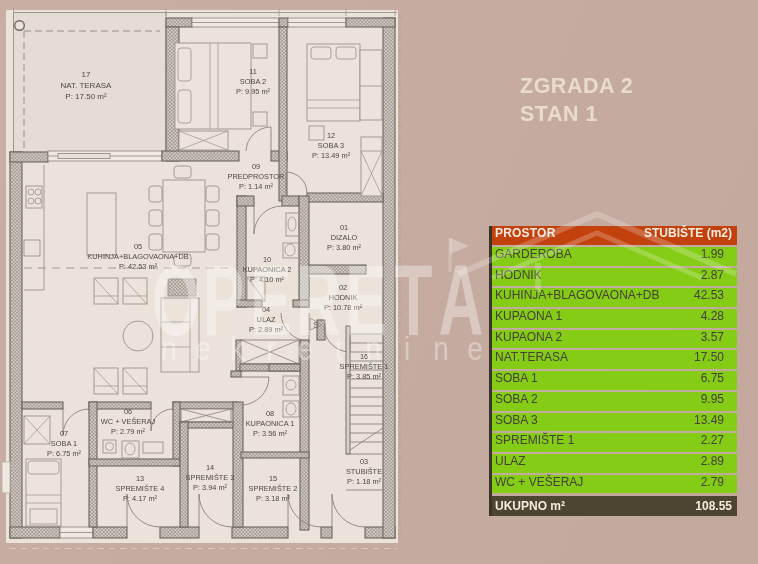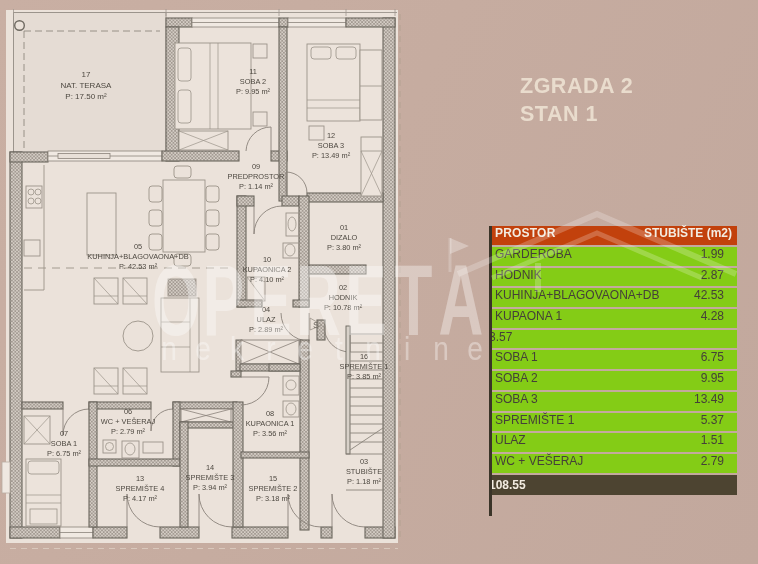--- a/index.html
+++ b/index.html
@@ -472,47 +472,53 @@
     </div>
   <div class="row">
       <span class="l">KUHINJA+BLAGOVAONA+DB</span>
       <span class="r">42.53</span>
     </div>
   <div class="row">
       <span class="l">KUPAONA 1</span>
       <span class="r">4.28</span>
     </div>
   <div class="row">
+      <span class="l">KUPAONA 2</span>
       <span class="r">3.57</span>
+    </div>
+  <div class="row">
+      <span class="l">NAT.TERASA</span>
+      <span class="r">17.50</span>
     </div>
   <div class="row">
       <span class="l">SOBA 1</span>
       <span class="r">6.75</span>
     </div>
   <div class="row">
       <span class="l">SOBA 2</span>
       <span class="r">9.95</span>
     </div>
   <div class="row">
       <span class="l">SOBA 3</span>
       <span class="r">13.49</span>
     </div>
   <div class="row">
       <span class="l">SPREMIŠTE 1</span>
-      <span class="r">5.37</span>
+      <span class="r">2.27</span>
     </div>
   <div class="row">
       <span class="l">ULAZ</span>
-      <span class="r">1.51</span>
+      <span class="r">2.89</span>
     </div>
   <div class="row">
       <span class="l">WC + VEŠERAJ</span>
       <span class="r">2.79</span>
     </div>
   <div class="ftr">
+      <span class="l">UKUPNO m²</span>
       <span class="r">108.55</span>
     </div>
 </div>
 
 <div id="tableline"></div>
 
 <svg id="wm" width="758" height="564" viewBox="0 0 758 564">
   <g fill="#ffffff" opacity="0.36" font-family="Liberation Sans, sans-serif" font-weight="bold" text-anchor="middle">
 
     <text transform="translate(176.0,335) scale(0.62,1)" font-size="100">O</text>

